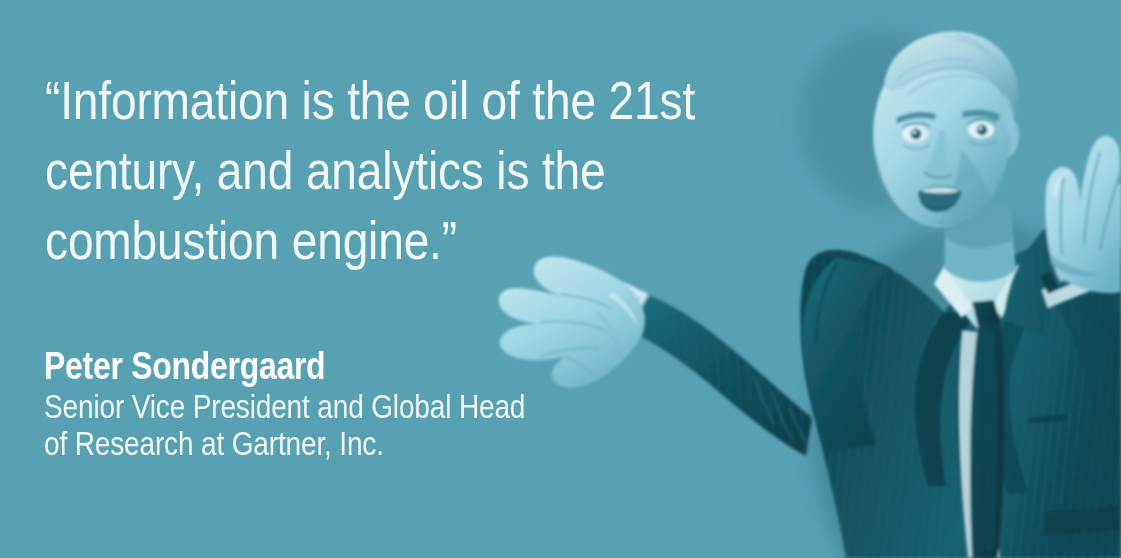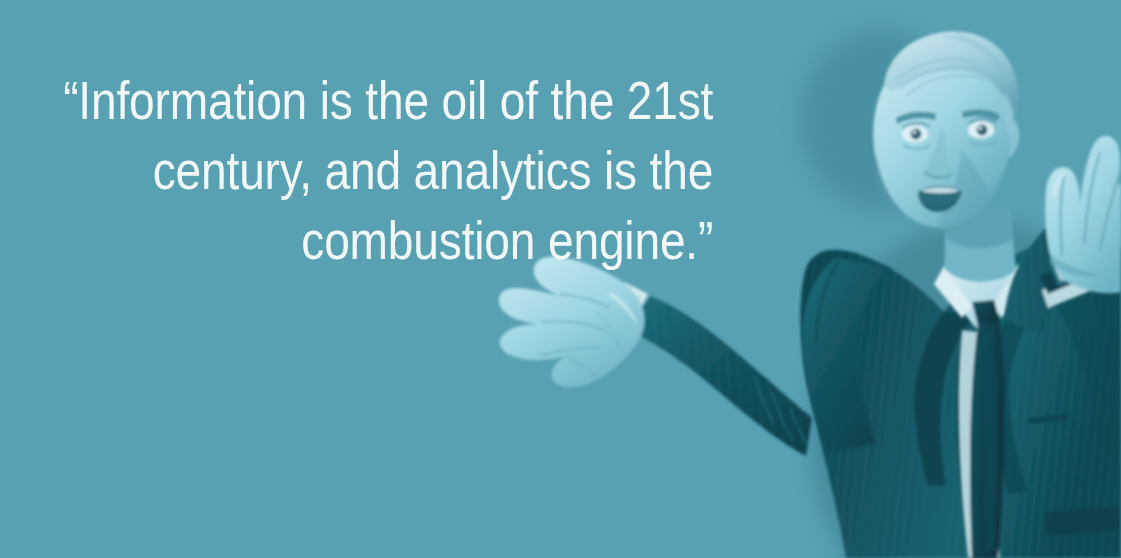--- a/index.html
+++ b/index.html
@@ -31,24 +31,23 @@
   #text-layer {
     position: absolute;
     top: 0;
     left: 0;
     width: 1121px;
     height: 558px;
   }
 
   .quote-block {
     position: absolute;
-    left: 52px;
+    left: 45px;
     top: 66px;
     width: 760px;
-    text-align: right;
   }
   .quote-line {
     color: #f2f7f8;
     font-size: 53px;
     line-height: 70px;
     font-weight: 400;
     letter-spacing: -0.2px;
     white-space: nowrap;
     transform: scaleX(0.87);
     transform-origin: left center;
@@ -416,15 +415,20 @@
   </svg>
 
   <div id="text-layer">
 
     <div class="quote-block">
       <div class="quote-line">“Information is the oil of the 21st</div>
       <div class="quote-line">century, and analytics is the</div>
       <div class="quote-line">combustion engine.”</div>
     </div>
 
+    <div class="attrib-block">
+      <div class="attrib-name">Peter Sondergaard</div>
+      <div class="attrib-role-line">Senior Vice President and Global Head</div>
+      <div class="attrib-role-line">of Research at Gartner, Inc.</div>
+    </div>
 
   </div>
 </div>
 
 </body></html>

